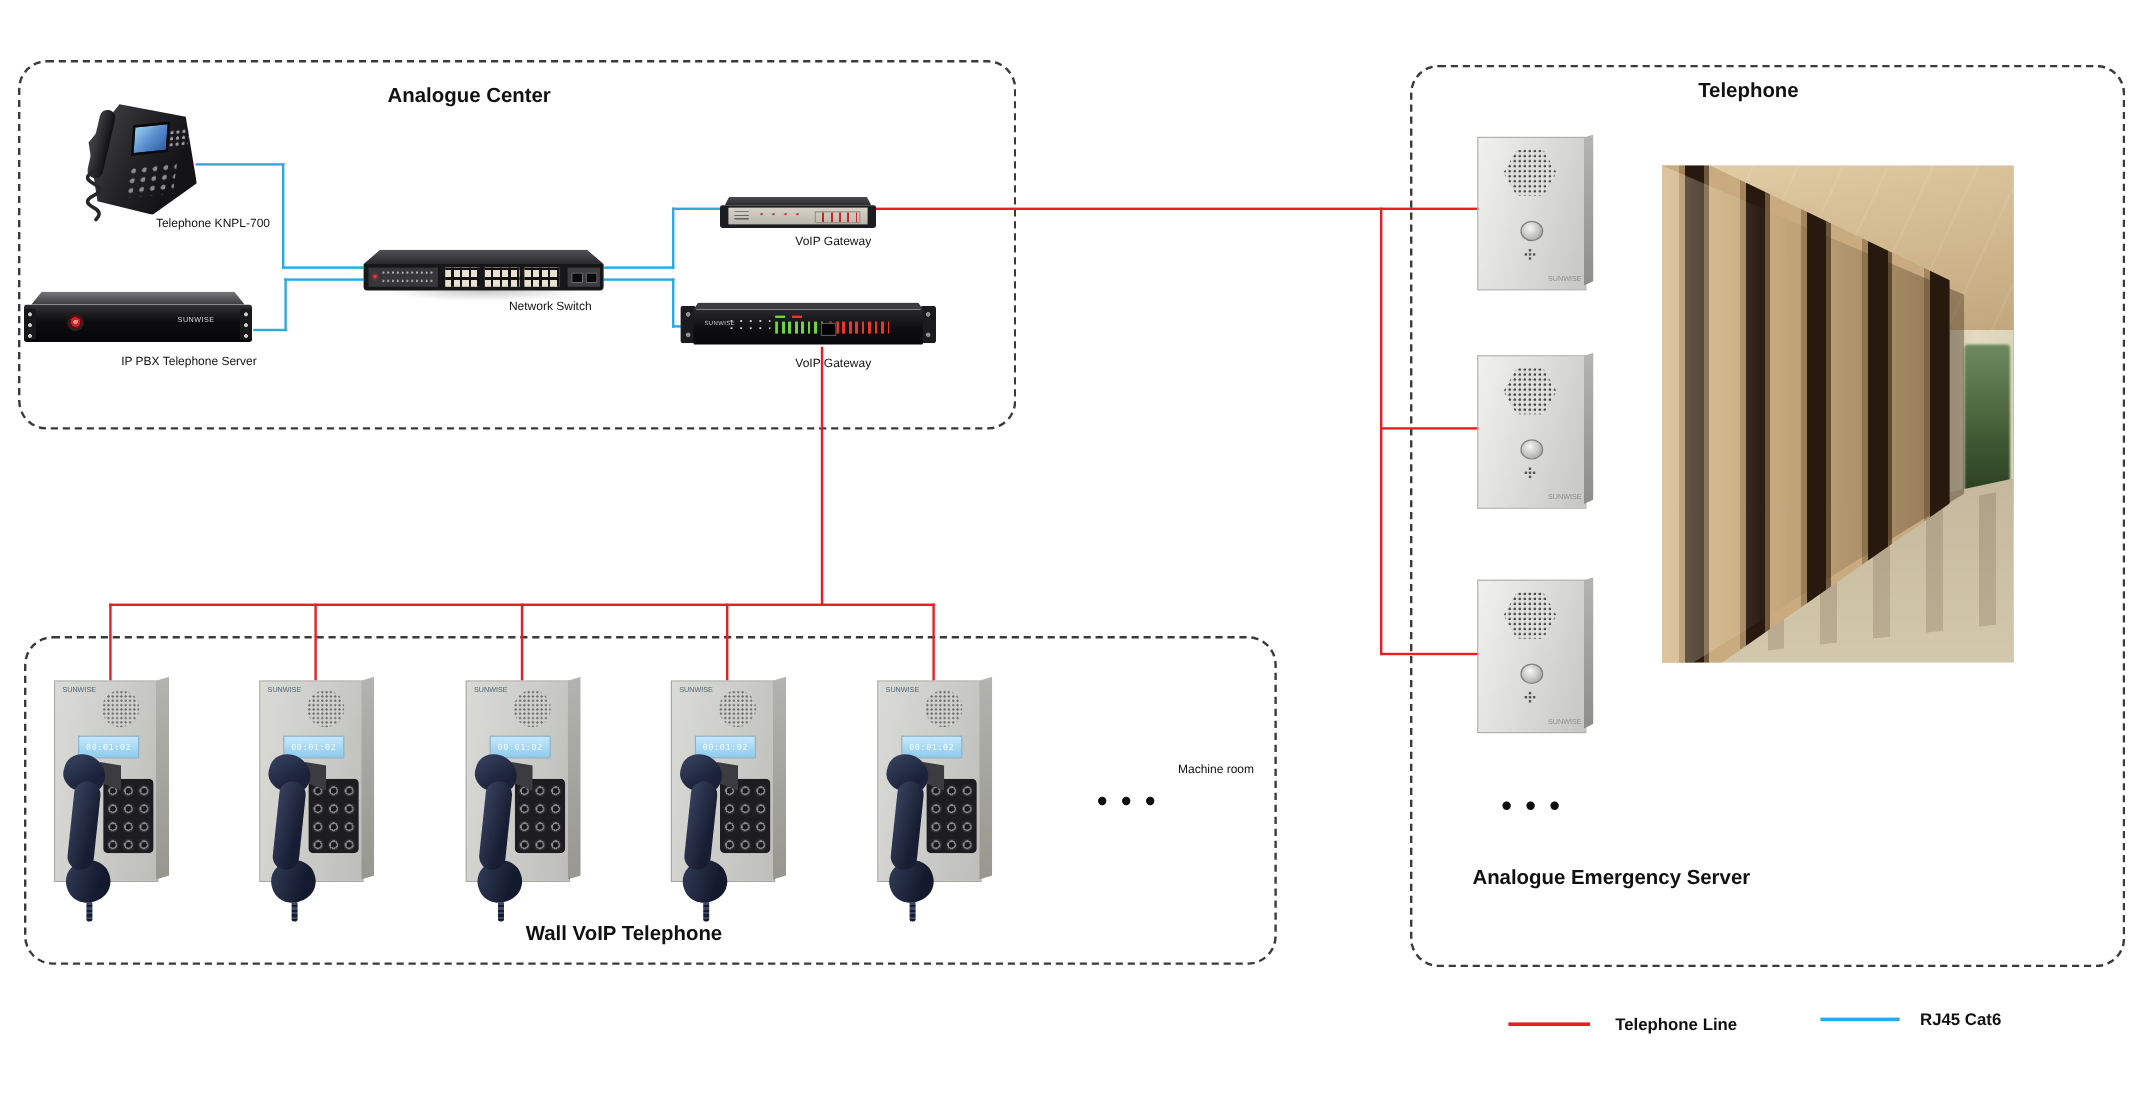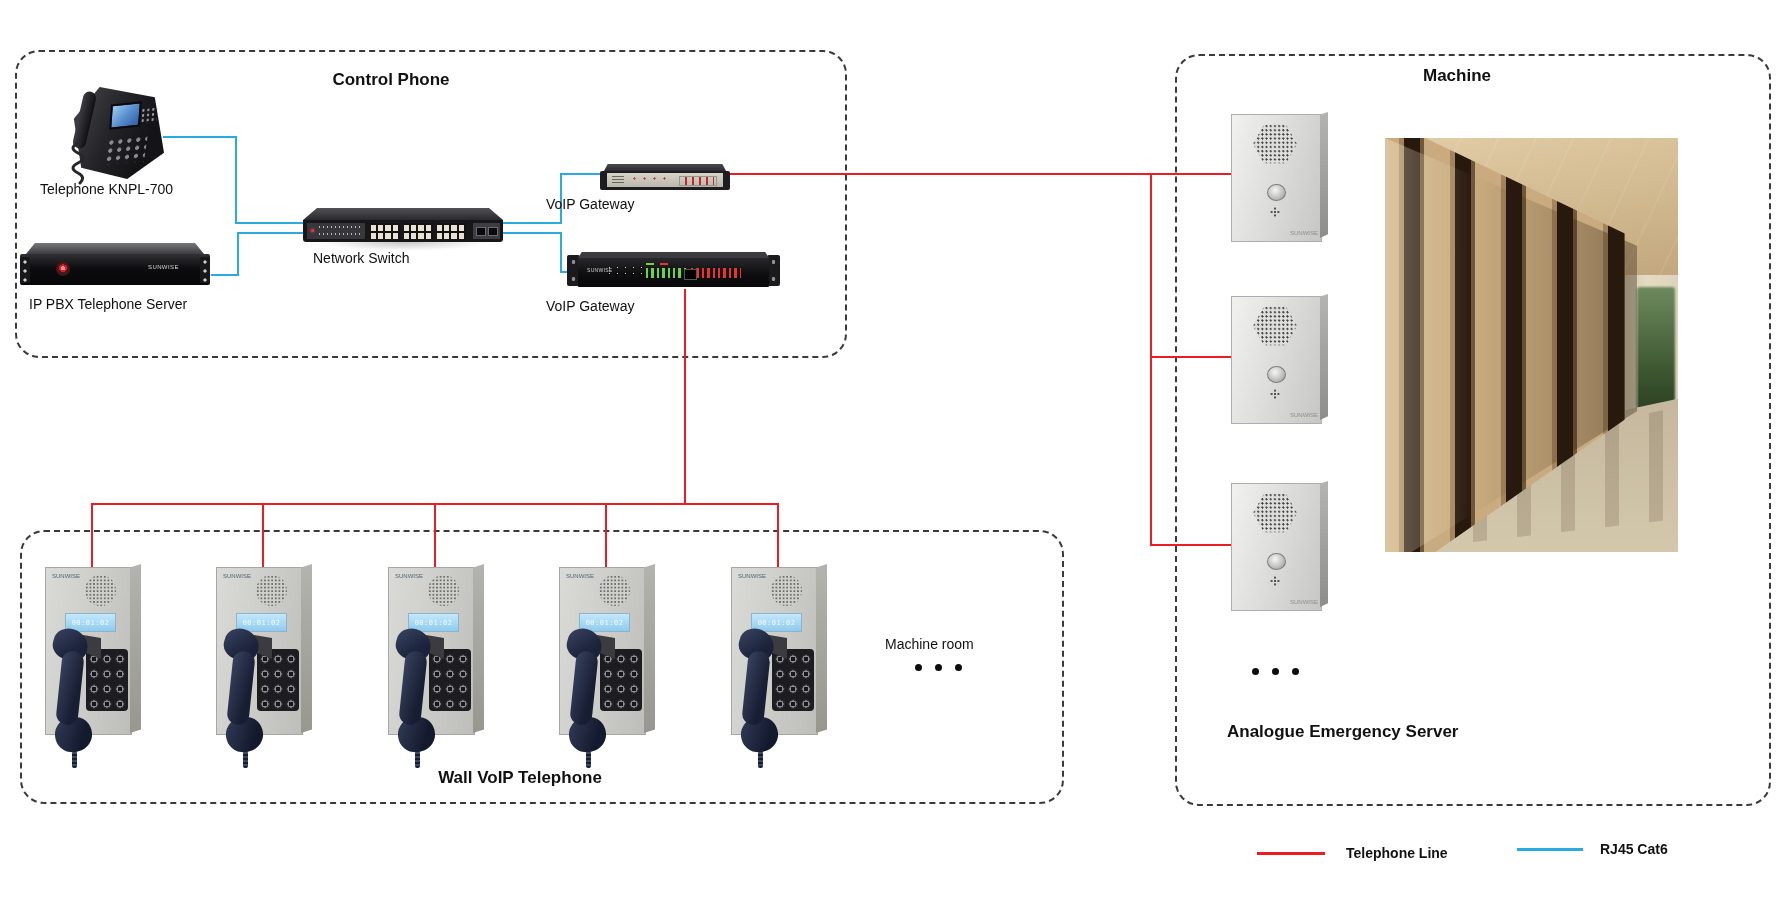--- a/index.html
+++ b/index.html
@@ -1,21 +1,21 @@
 <!DOCTYPE html>
 <html><head>
 <meta charset="utf-8">
 <style>
   html,body{margin:0;padding:0;background:#fff;}
   #canvas{position:relative;width:1792px;height:916px;background:#fff;overflow:hidden;
           font-family:"Liberation Sans",sans-serif;color:#111;}
   
   .gbox{position:absolute;border:2px dashed #3a3a3a;border-radius:24px;background:transparent;}
   .gtitle{position:absolute;font-size:17px;font-weight:bold;text-align:center;white-space:nowrap;}
-  .dlabel{position:absolute;font-size:14px;text-align:left;white-space:nowrap;color:#101010;}
+  .dlabel{position:absolute;font-size:10px;text-align:right;white-space:nowrap;color:#101010;}
   
   .ln{position:absolute;}
   .red{background:#ed1c24;}
   .blue{background:#29abe2;}
   .h{height:2px;} .v{width:2px;}
   
   .legend-label{position:absolute;font-size:14px;font-weight:bold;white-space:nowrap;}
   .swatch{position:absolute;height:3px;}
   
   .dots{position:absolute;display:flex;gap:13px;}
@@ -191,22 +191,22 @@
   <div class="ln red h" style="left:1150px;top:356px;width:83px;"></div>
   <div class="ln red h" style="left:1150px;top:544px;width:83px;"></div>
   <div class="ln red v" style="left:684px;top:289px;height:216px;"></div>
   <div class="ln red h" style="left:91px;top:503px;width:688px;"></div>
   <div class="ln red v" style="left:91px;top:503px;height:64px;"></div>
   <div class="ln red v" style="left:262px;top:503px;height:64px;"></div>
   <div class="ln red v" style="left:434px;top:503px;height:64px;"></div>
   <div class="ln red v" style="left:605px;top:503px;height:64px;"></div>
   <div class="ln red v" style="left:777px;top:503px;height:64px;"></div>
 
-  <div class="gtitle" style="left:291px;top:70px;width:200px;">Control Phone</div>
-  <div class="gtitle" style="left:1357px;top:66px;width:200px;">Machine</div>
+  <div class="gtitle" style="left:291px;top:70px;width:200px;">Analogue Center</div>
+  <div class="gtitle" style="left:1357px;top:66px;width:200px;">Telephone</div>
   <div class="gtitle" style="left:400px;top:768px;width:240px;">Wall VoIP Telephone</div>
   <div class="gtitle" style="left:1227px;top:722px;width:260px;text-align:left;">Analogue Emergency Server</div>
   <div class="dlabel" style="left:885px;top:636px;width:160px;">Machine room</div>
 
   <div class="deskphone">
     <div class="dp-body"></div>
     <div class="dp-handset"></div>
     <div class="dp-screen"></div>
     <div class="dp-keys"></div>
     <div class="dp-keys2"></div>

